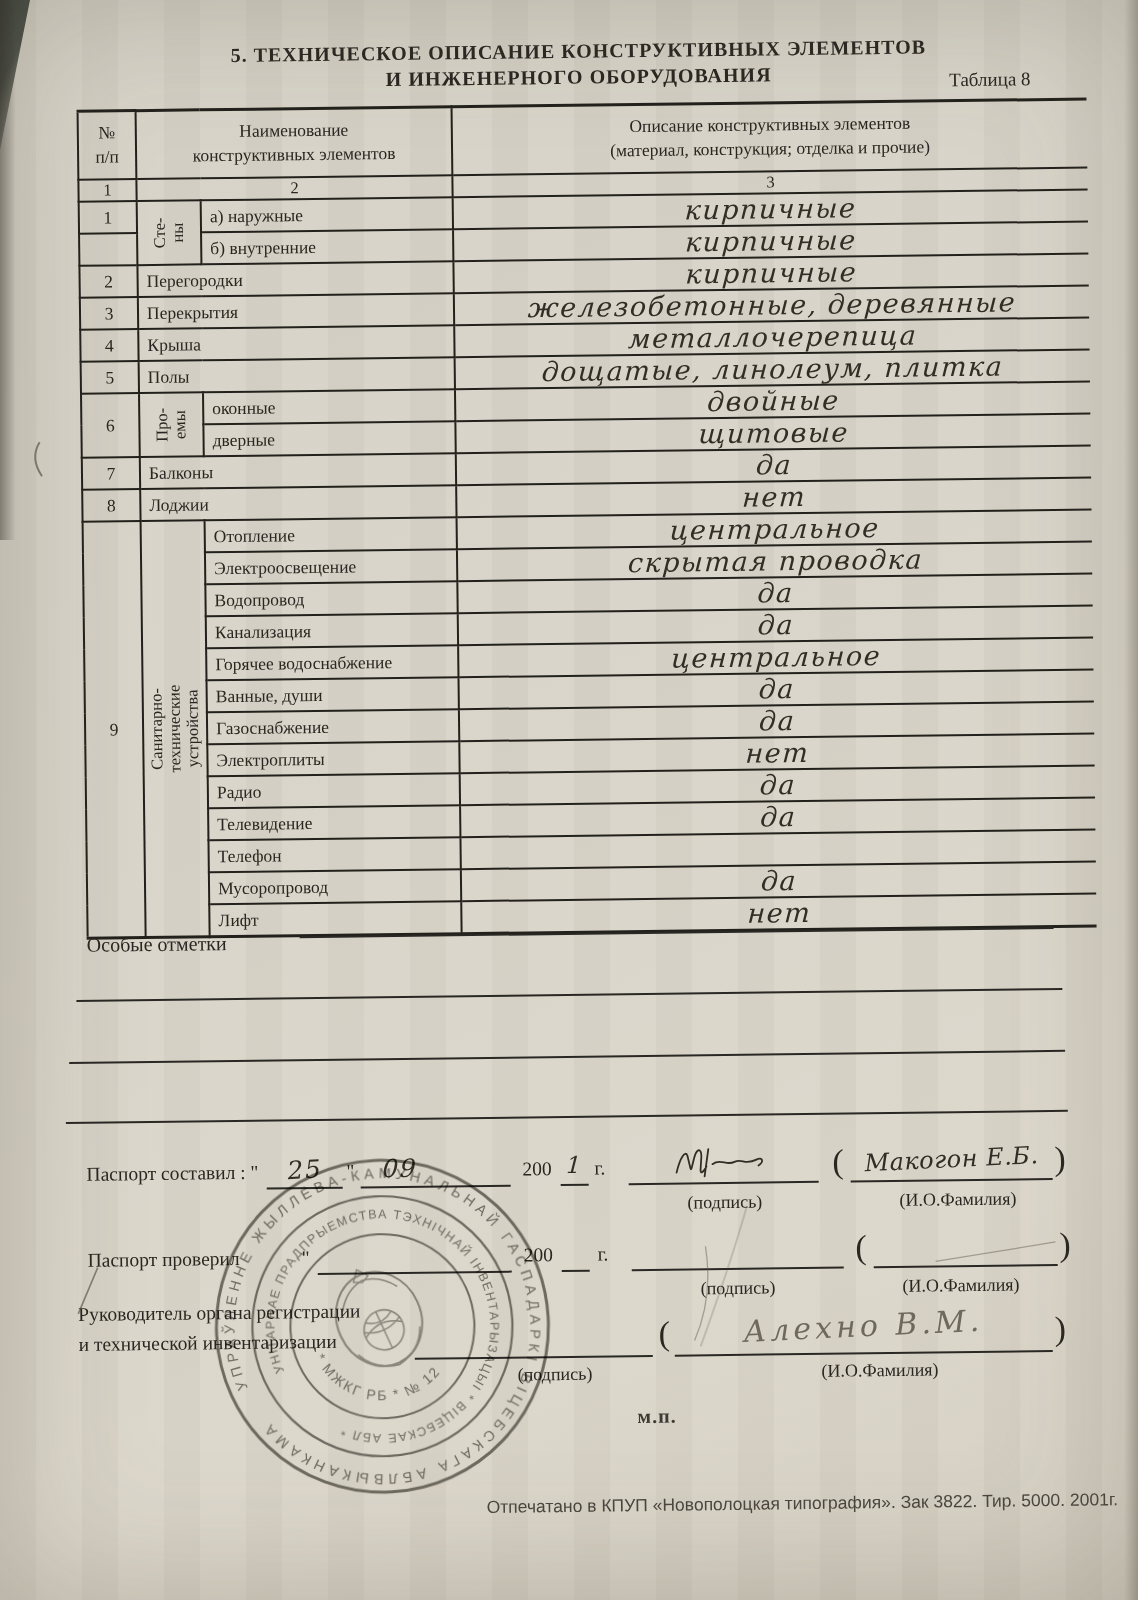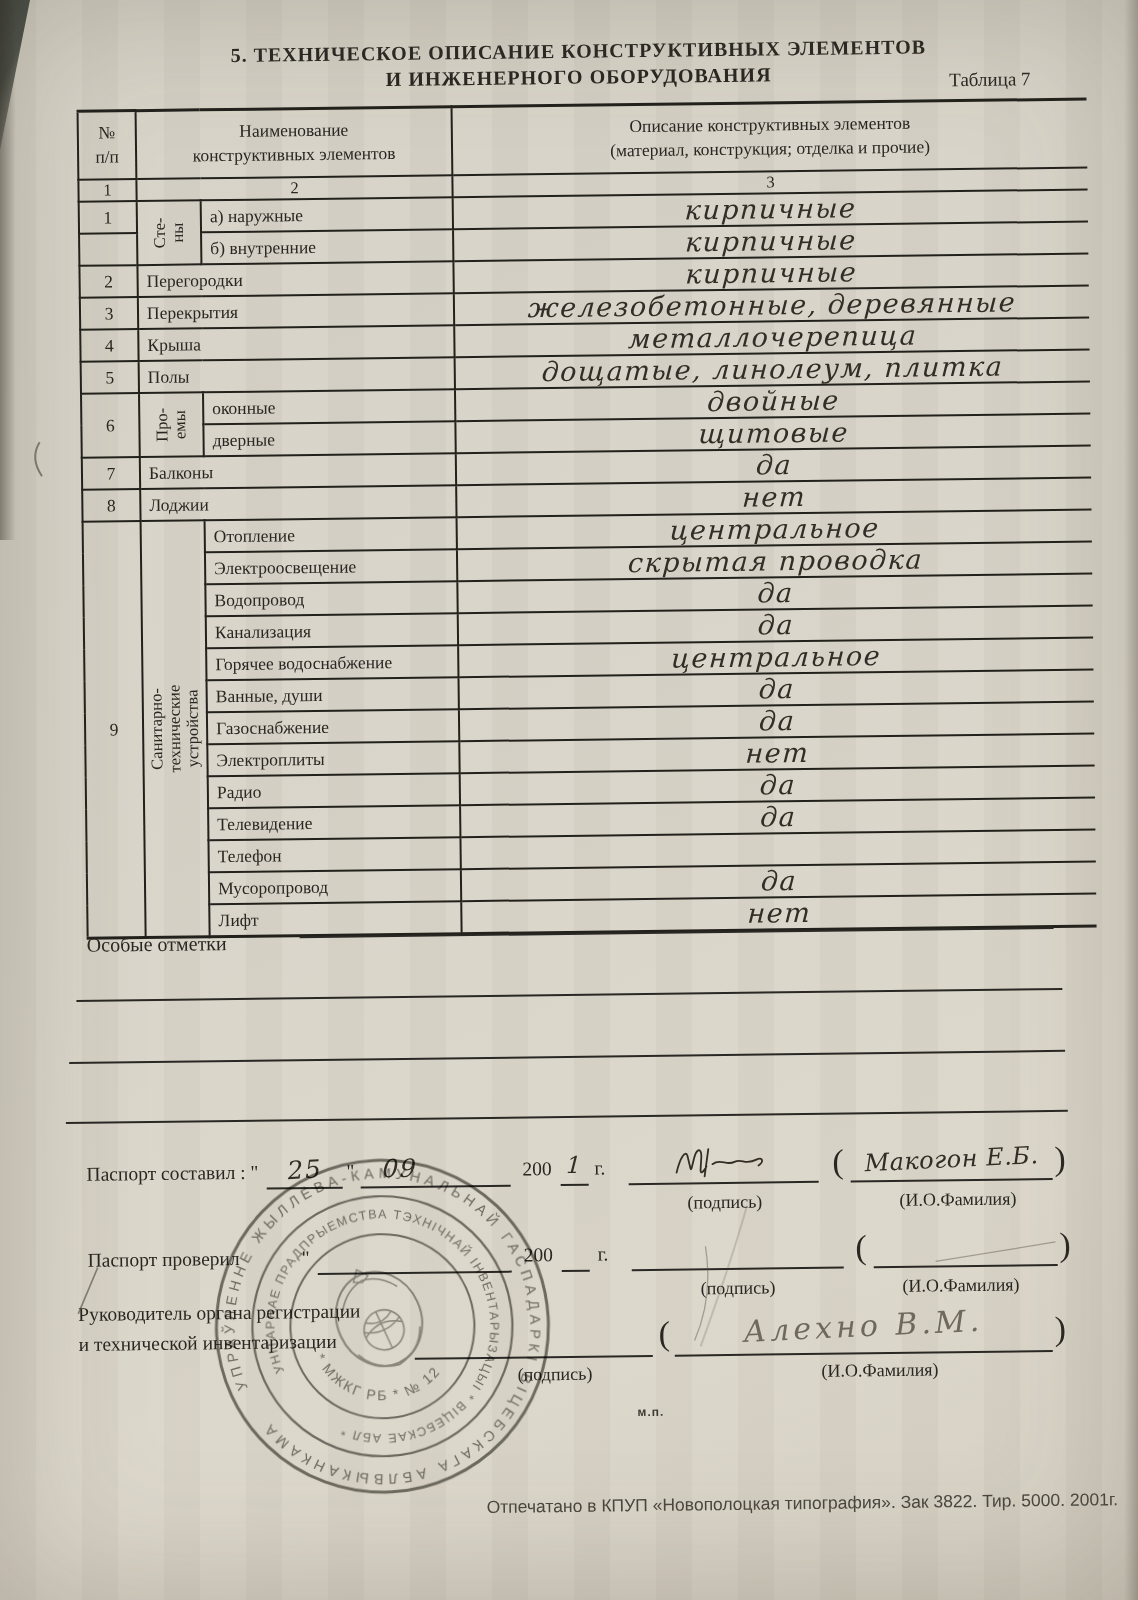--- a/index.html
+++ b/index.html
@@ -59,22 +59,22 @@
   .r2{left:74px;top:994px;width:986px;}
   .r3{left:66px;top:1056px;width:996px;}
   .r4{left:62px;top:1116px;width:1002px;}
 
   
   .sg{font-size:19.5px;}
   .slot{position:absolute;border-bottom:2.2px solid #2a2824;text-align:center;}
   .paren{font-size:34px;font-weight:400;}
   .cap{font-size:18px;text-align:center;}
 
-  .mp{left:630px;top:1406px;font-family:Liberation Sans, sans-serif;
-    font-size:12px;font-weight:bold;letter-spacing:1px;color:#3c3a34;}
+  .mp{left:630px;top:1406px;font-family:Liberation Serif, serif;
+    font-size:20px;font-weight:bold;letter-spacing:1px;color:#3c3a34;}
   .imprint{left:478px;top:1496px;font-family:"Liberation Sans",sans-serif;
     font-size:17.5px;color:#4a473f;}
   .watermark{left:760px;top:1452px;font-family:"Liberation Sans",sans-serif;
     font-weight:bold;font-size:96px;letter-spacing:2px;color:rgba(255,255,255,0.52);
     transform:none;}
 
   
   .stamp{position:absolute;left:196px;top:1144px;opacity:.8;mix-blend-mode:multiply;
     filter:blur(0.3px);}
   .stamp text{fill:#514e45;font-family:"Liberation Sans",sans-serif;}
@@ -86,21 +86,21 @@
 
 <div class="paper">
   <div class="bands"></div>
 
   <div class="content">
 
     <div class="abs title">
       <span>5. ТЕХНИЧЕСКОЕ ОПИСАНИЕ КОНСТРУКТИВНЫХ ЭЛЕМЕНТОВ</span>
       <span class="tl2">И ИНЖЕНЕРНОГО ОБОРУДОВАНИЯ</span>
     </div>
-    <div class="abs tcaption">Таблица 7</div>
+    <div class="abs tcaption">Таблица 8</div>
 
     <div class="abs tbl-wrap">
       <table class="spec">
         <colgroup>
             <col style="width:58px">
             <col style="width:64px">
             <col style="width:252px">
             <col>
           </colgroup>
         <tbody>

